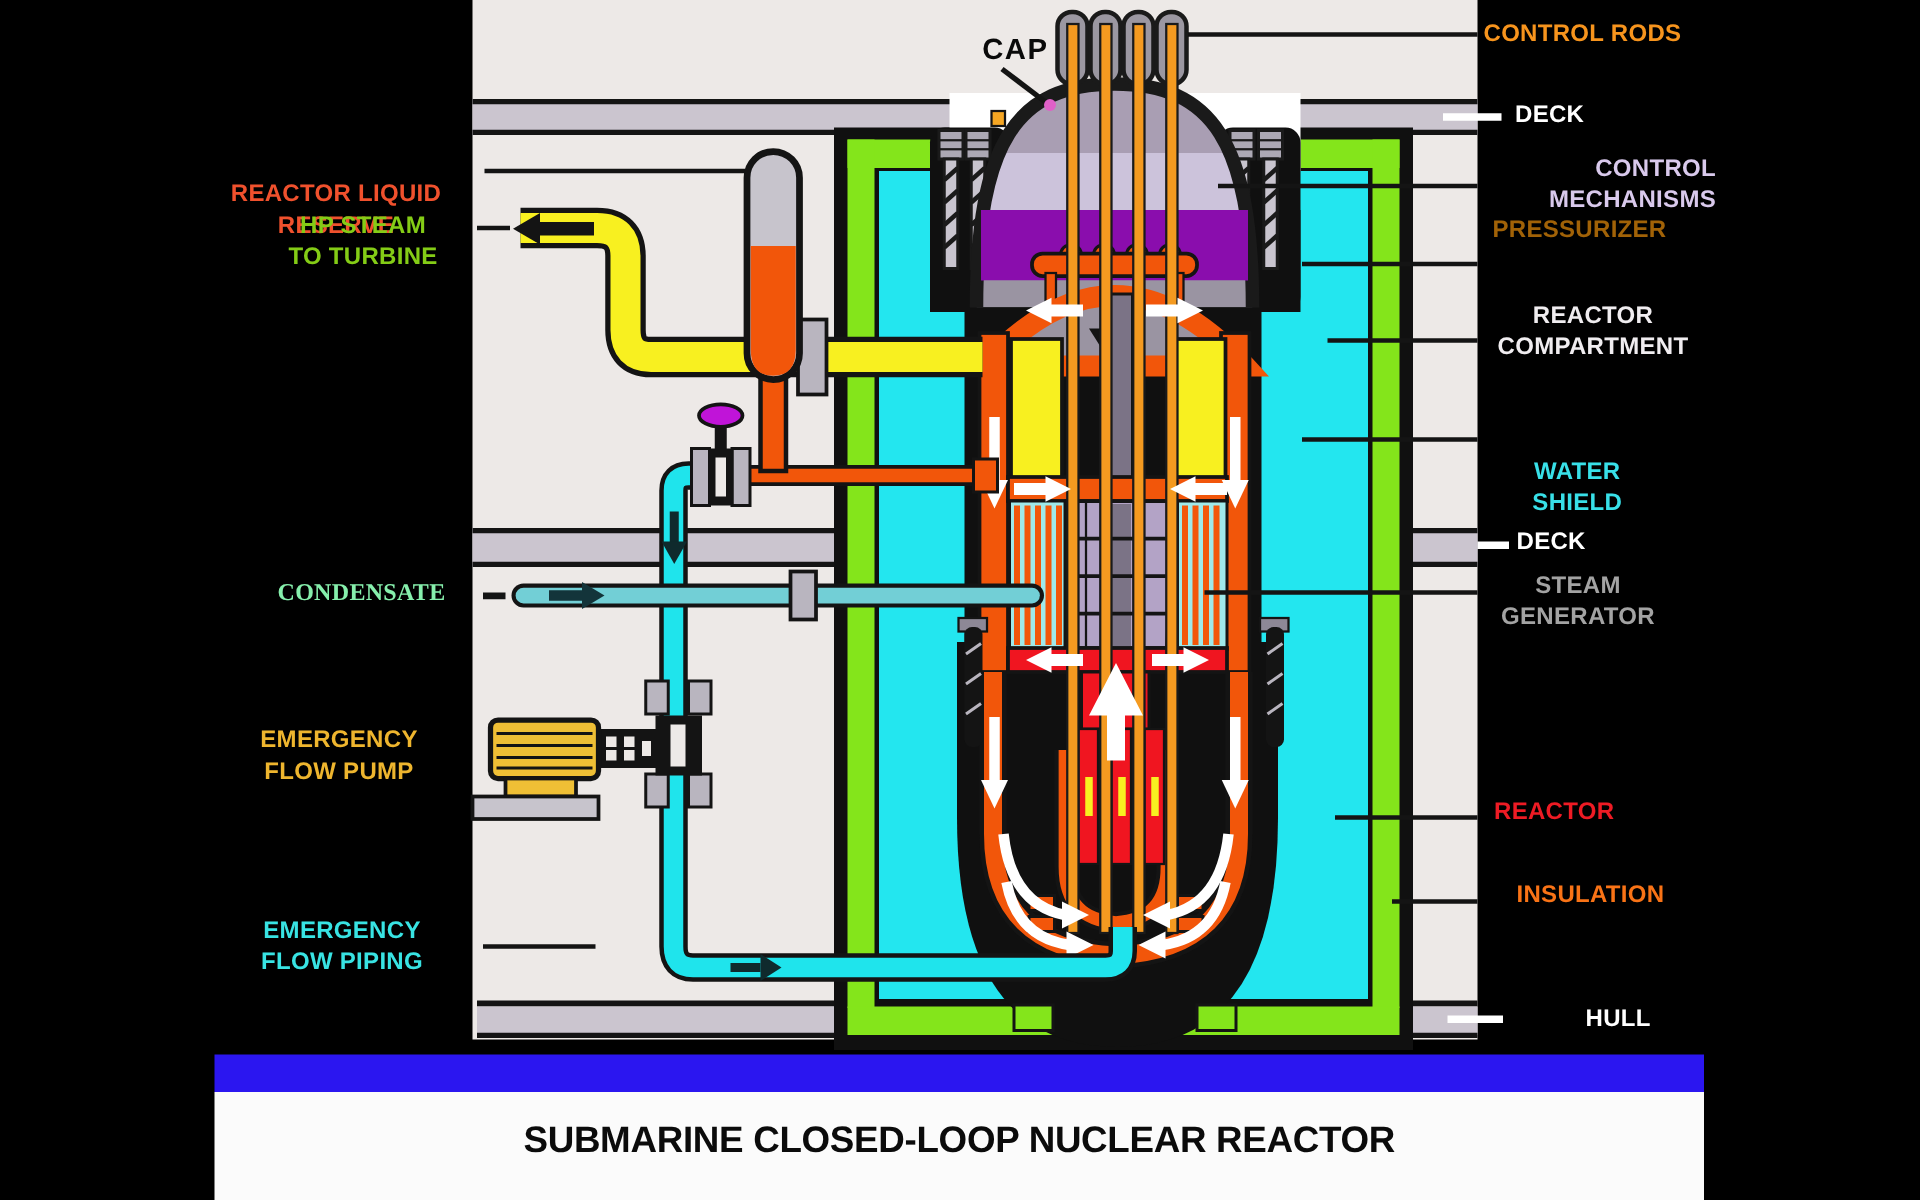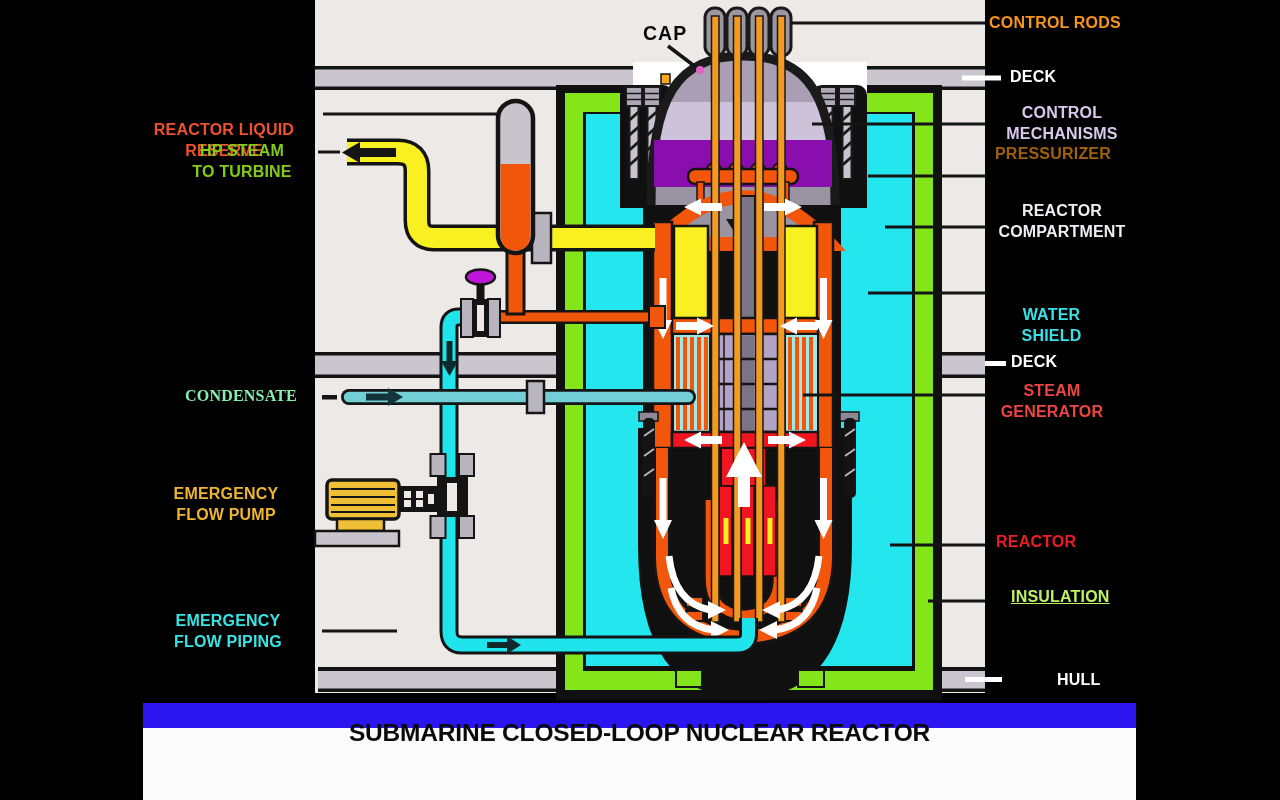--- a/index.html
+++ b/index.html
@@ -4,23 +4,23 @@
 <style>
   html,body{margin:0;padding:0}
   body{width:1280px;height:800px;background:#000;position:relative;overflow:hidden;
        font-family:"Liberation Sans",sans-serif;}
   .lbl{position:absolute;font-weight:bold;font-size:16px;line-height:20.5px;
        white-space:pre-line;letter-spacing:.2px}
   .ctr{text-align:center}
   #diagram-svg{position:absolute;left:0;top:0}
   .bar-blue{position:absolute;left:143px;top:703px;width:993px;height:25px}
   .bar-white{position:absolute;left:143px;top:728px;width:993px;height:72px;background:#FBFBFB}
-  .title{position:absolute;left:143px;top:719px;width:993px;text-align:center;
+  .title{position:absolute;left:143px;top:747px;width:993px;text-align:center;
          font-weight:bold;font-size:24.5px;color:#0B0B0B;letter-spacing:-.2px}
-  .cap{position:absolute;left:643px;top:22px;width:56px;text-align:left;
+  .cap{position:absolute;left:643px;top:22px;width:56px;text-align:right;
        font-weight:bold;font-size:19.5px;letter-spacing:1px}
 </style>
 </head>
 <body>
 
 <svg id="diagram-svg" width="1280" height="800" viewBox="0 0 1280 800">
   <defs>
     <clipPath id="domeC">
         <path d="M651,205 C651,95 678,56 743,56 C808,56 835,95 835,205 Z"></path>
       </clipPath>
@@ -290,29 +290,29 @@
 <div class="lbl ctr" style="left: 180px; top: 141px; width: 124px; color: #84cc16;">HP STEAM
 TO TURBINE</div>
 <div class="lbl ctr" style="left: 170px; top: 386px; width: 142px; color: #86efac; font-family: Liberation Serif, serif;">CONDENSATE</div>
 <div class="lbl ctr" style="left: 157px; top: 484px; width: 138px; color: rgb(238, 181, 46);">EMERGENCY
 FLOW PUMP</div>
 <div class="lbl ctr" style="left: 157px; top: 611px; width: 142px; color: rgb(56, 227, 227);">EMERGENCY
 FLOW PIPING</div>
 
 <div class="lbl" style="left: 989px; top: 13px; color: rgb(247, 148, 29);">CONTROL RODS</div>
 <div class="lbl" style="left: 1010px; top: 67px; color: rgb(255, 255, 255);">DECK</div>
-<div class="lbl ctr" style="left: 980px; top: 103px; width: 164px; color: rgb(217, 201, 236);">CONTROL
+<div class="lbl ctr" style="left: 980px; top: 103px; width: 164px; color: rgb(217, 201, 236); text-align: right;">CONTROL
 MECHANISMS</div>
 <div class="lbl" style="left: 995px; top: 144px; color: #a16207;">PRESSURIZER</div>
 <div class="lbl ctr" style="left: 975px; top: 201px; width: 174px; color: rgb(240, 237, 240);">REACTOR
 COMPARTMENT</div>
 <div class="lbl ctr" style="left: 983px; top: 272px; width: 137px; color: rgb(56, 224, 232); margin-top: 33px;">WATER
 SHIELD</div>
 <div class="lbl" style="left: 1011px; top: 352px; color: rgb(255, 255, 255);">DECK</div>
-<div class="lbl ctr" style="left: 978px; top: 381px; width: 148px; color: #ef4444;">STEAM
+<div class="lbl ctr" style="left: 978px; top: 381px; width: 148px; color: #a3a3a3;">STEAM
 GENERATOR</div>
 <div class="lbl" style="left: 996px; top: 532px; color: rgb(238, 27, 36);">REACTOR</div>
-<div class="lbl" style="left: 1011px; top: 587px; color: #bef264; text-decoration: underline;">INSULATION</div>
+<div class="lbl" style="left: 1011px; top: 587px; color: #f97316;">INSULATION</div>
 <div class="lbl" style="left: 1011px; top: 670px; color: rgb(255, 255, 255); margin-left: 46px;">HULL</div>
 
 <div class="bar-blue" style="background: rgb(43, 22, 240);"></div>
 <div class="bar-white"></div>
 <div class="title" style="color: rgb(11, 11, 11);">SUBMARINE CLOSED-LOOP NUCLEAR REACTOR</div>
 
 </body></html>

